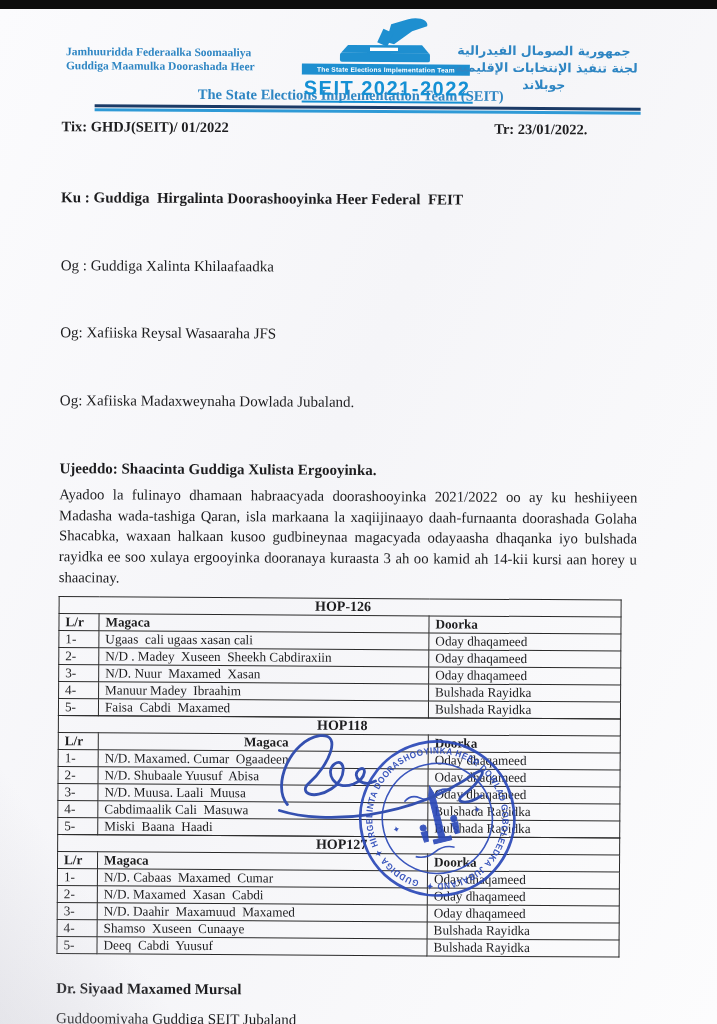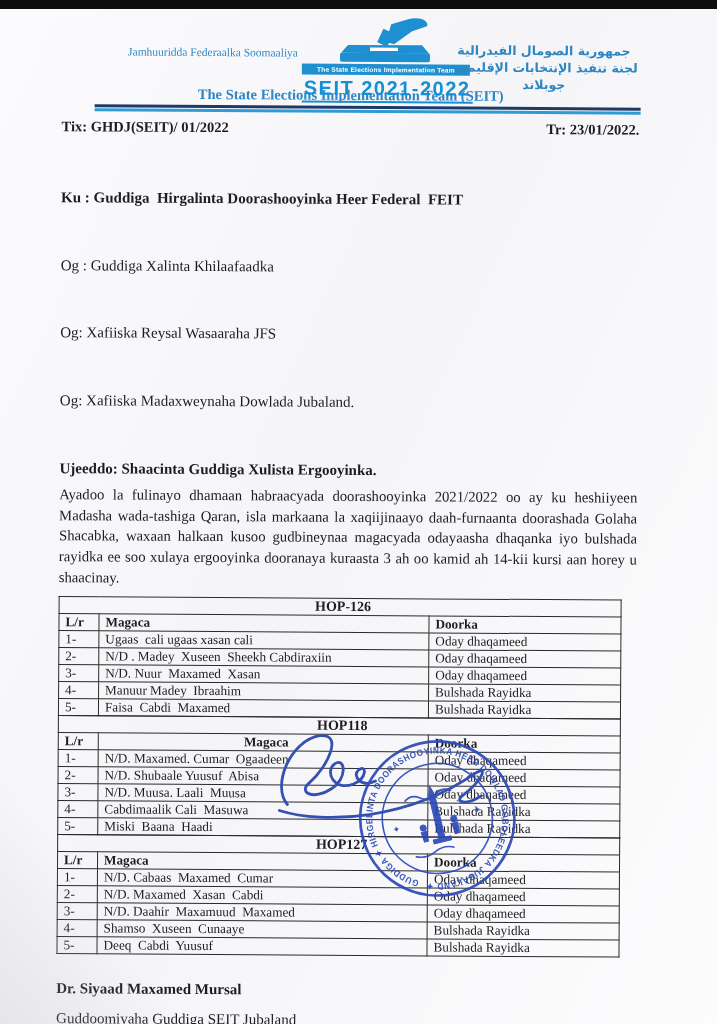--- a/index.html
+++ b/index.html
@@ -19,22 +19,22 @@
     content:"";position:absolute;left:0;bottom:0;width:180px;height:320px;pointer-events:none;
     background:linear-gradient(55deg,rgba(190,190,200,.30),rgba(190,190,200,0) 45%);
   }
   .content{
     position:absolute;inset:0;padding:16px 77px 0 62px;
     transform:rotate(.35deg);transform-origin:40px 40px;
   }
   
   .lh{position:relative;height:58px;}
   .lh-left{
-    position:absolute;left:4px;top:20px;width:232px;text-align:right;
-    color:#2f86c3;font-weight:normal;font-size:11.5px;line-height:13.5px;
+    position:absolute;left:4px;top:20px;width:232px;text-align:left;
+    color:#2f86c3;font-weight:bold;font-size:11.5px;line-height:13.5px;
   }
   .lh-center{position:absolute;left:240px;top:-10px;width:168px;text-align:center;}
   .lh-center svg{display:block;margin:0 auto;}
   .banner{
     background:#1e8fd0;color:#ffffff;font-family:"Liberation Sans",sans-serif;
     font-size:6.6px;font-weight:bold;letter-spacing:.2px;padding:2px 2px;margin-top:1px;
     white-space:nowrap;overflow:hidden;
   }
   .seit{
     display:inline-block;color:#1590d4;font-family:"Liberation Sans",sans-serif;
@@ -43,21 +43,21 @@
   }
   .lh-right{
     position:absolute;right:-8px;top:14px;width:208px;text-align:center;
     color:#2f86c3;font-weight:bold;font-size:12.5px;line-height:17px;
     font-family:"DejaVu Sans",sans-serif;direction:rtl;
   }
   .subtitle{text-align:center;color:#2f86c3;font-weight:bold;font-size:14.5px;margin-top:2px;}
   .rule{margin-left:33px;width:546px;height:1px;border-top:3px solid #1b3a66;border-bottom:3px solid #2f9ad6;margin-top:2px;}
   
   .refline{display:flex;justify-content:space-between;margin-top:7px;font-weight:bold;font-size:14.5px;}
-  .refline .right{}
+  .refline .right{margin-right:52px;}
   
   .recipients{margin-top:6px;font-size:15px;line-height:22.5px;white-space:pre-wrap;}
   .recipients .r0{font-weight:bold;}
   .subject{margin-top:4px;font-weight:bold;font-size:15px;}
   .bodytext{margin:7px 0 0 0;font-size:14.7px;line-height:20.7px;text-align:justify;white-space:normal;}
   
   .tables{margin-top:9px;width:562px;}
   table.roster{border-collapse:collapse;width:562px;table-layout:fixed;font-size:13.2px;margin-top:-1px;}
   table.roster td{
     border:1.3px solid #2b2b2b;padding:0 0 0 6px;height:16px;line-height:15px;
@@ -78,20 +78,21 @@
 
 <div class="topbar"></div>
 <div class="topbar-notch"></div>
 
 <div class="paper">
   <div class="content">
 
     <div class="lh">
       <div class="lh-left">
         <div>Jamhuuridda Federaalka Soomaaliya</div>
+        <div>Guddiga Maamulka Doorashada Heer</div>
       </div>
 
       <div class="lh-center">
         <svg width="116" height="46" viewBox="0 0 116 46">
           <g fill="#1e8fd0">
             <path d="M58 25 L63 7 L80 2 C91 -1 101 3 99 9 L84 14 L66 27 Z"></path>
             <rect x="52" y="13" width="11" height="15" transform="rotate(24 57 20)"></rect>
             <path d="M20 28 h74 l7 8 h-88 z"></path>
             <rect x="12" y="36" width="90" height="9" rx="2"></rect>
             <rect x="42" y="30.5" width="28" height="3.4" fill="#ffffff"></rect>

